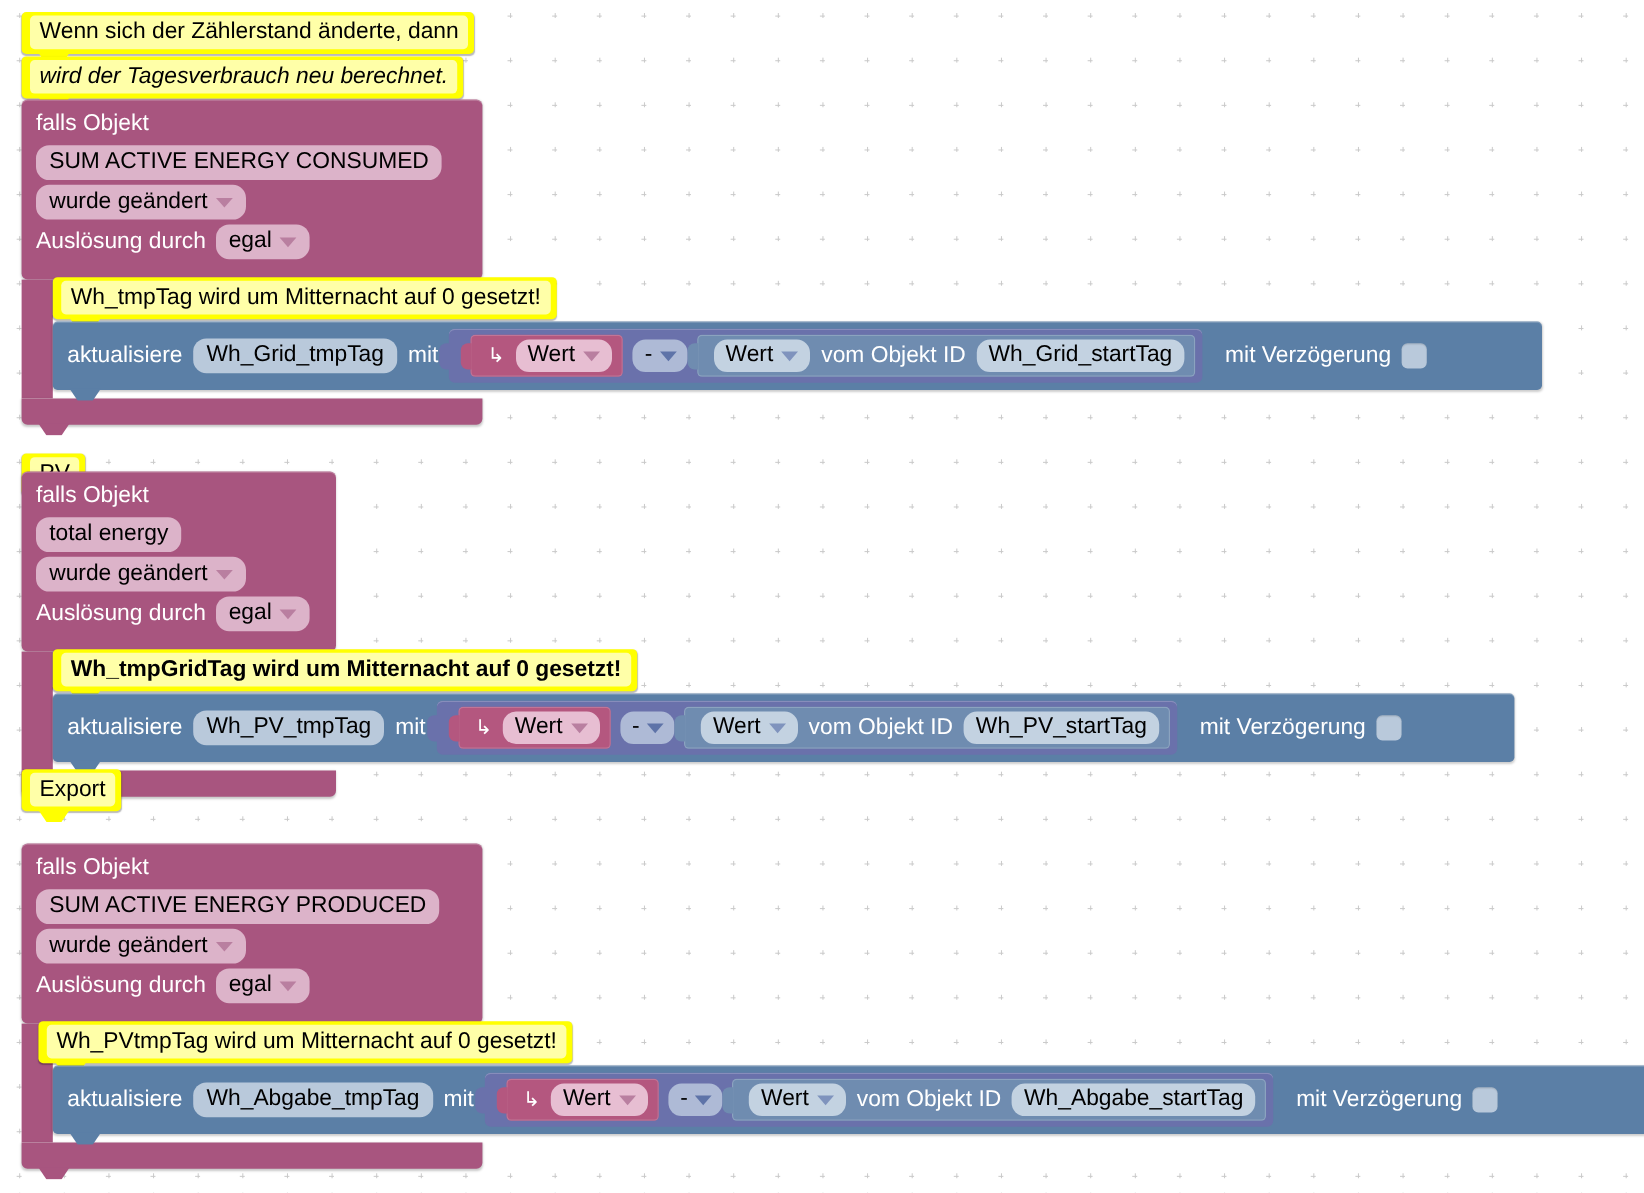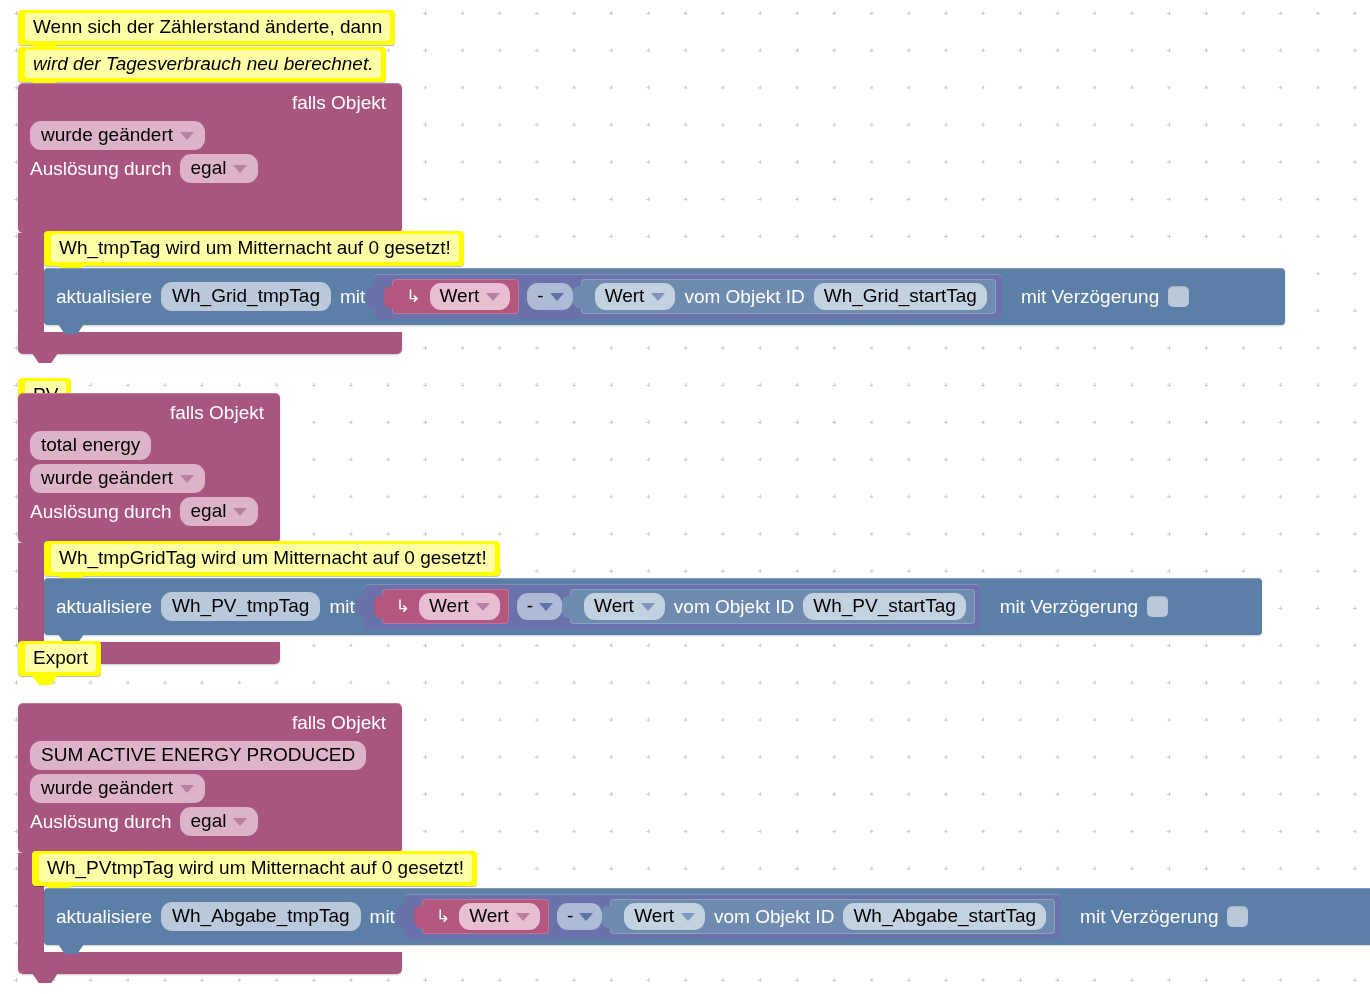--- a/index.html
+++ b/index.html
@@ -67,21 +67,20 @@
     height: 10px;
     background: #ffff00;
     clip-path: polygon(0 0, 100% 0, 74% 100%, 26% 100%);
   }
 
   
   .evt {
     background: #a8557f;
     border-radius: 5px;
     box-shadow: inset 0 1px 0 rgba(255,255,255,.24), 0 1px 2px rgba(0,0,0,.22);
-    text-align: right;
   }
   .evt .hdr {
     color: #ffffff;
     font-size: 19px;
     line-height: 24px;
     padding: 8px 16px 2px 12px;
     white-space: nowrap;
   }
   .evt-row { padding: 4px 10px 0 12px; display: flex; align-items: center; gap: 8px; }
   .evt-row .lbl { color: #fff; font-size: 19px; white-space: nowrap; }
@@ -267,20 +266,25 @@
     <span class="txt">wird der Tagesverbrauch neu berechnet.</span>
     <span class="cnotch"></span>
   </div>
 
   <div class="node" style="left:0; top:0;">
 
     <div class="node evt" style="left:18px; top:83px; width:384px; height:150px;">
       <div class="hdr">falls Objekt</div>
       <div class="evt-row">
         <span class="field light">
+          <span>SUM ACTIVE ENERGY CONSUMED</span>
+        </span>
+      </div>
+      <div class="evt-row">
+        <span class="field light">
           <span>wurde geändert</span>
           <span class="caret pink"></span>
         </span>
       </div>
       <div class="evt-row">
         <span class="lbl">Auslösung durch</span>
         <span class="field light">
           <span>egal</span>
           <span class="caret pink"></span>
         </span>
@@ -358,21 +362,21 @@
         <span class="field light">
           <span>egal</span>
           <span class="caret pink"></span>
         </span>
       </div>
     </div>
 
     <div class="node evt-spine" style="left:18px; top:543px; width:26px; height:99px;"></div>
     <div class="node evt-bottom" style="left:18px; top:642px; width:262px;"></div>
 
-    <div class="node comment" style="left:44px; top:541px;">
+    <div class="node comment" style="left:44px; top:541px;font-weight:bold;">
       <span class="txt">Wh_tmpGridTag wird um Mitternacht auf 0 gesetzt!</span>
       <span class="cnotch"></span>
     </div>
 
     <div class="node stmt" style="left:44px; top:578px; width:1218px; height:57px;">
       <span class="lbl">aktualisiere</span>
       <span class="vfield">Wh_PV_tmpTag</span>
       <span class="lbl">mit</span>
 
       <div class="math">

